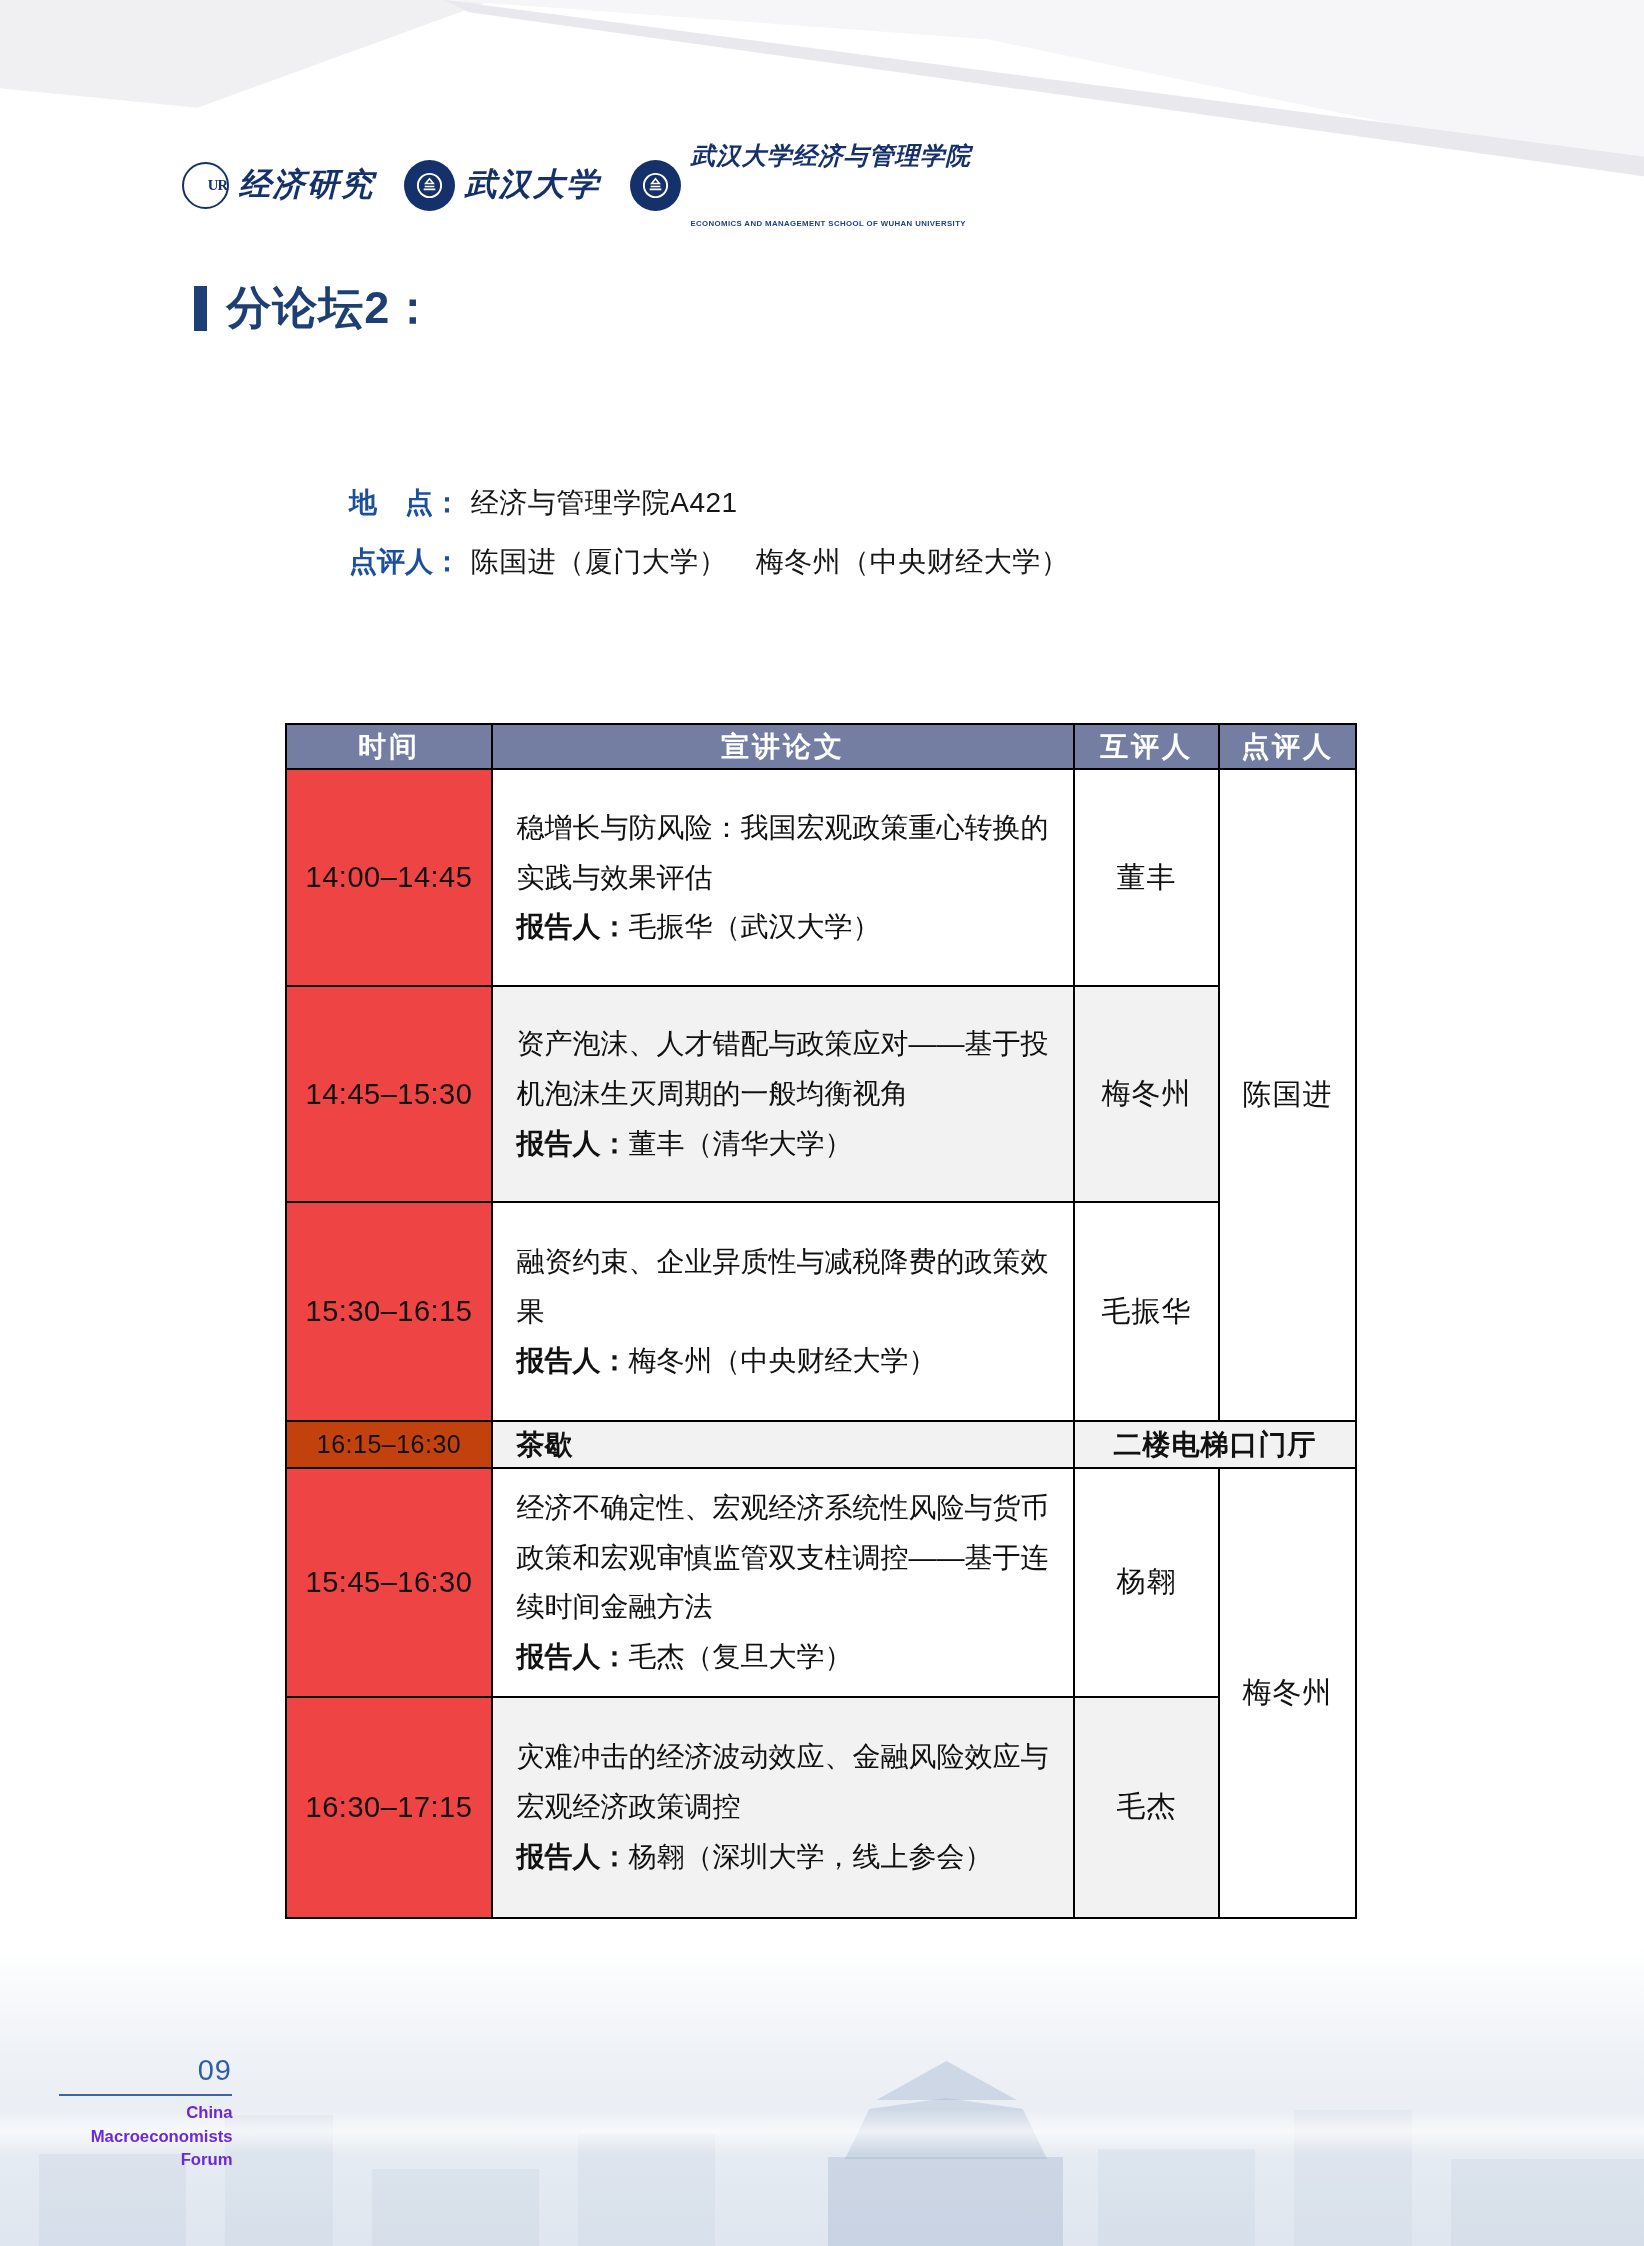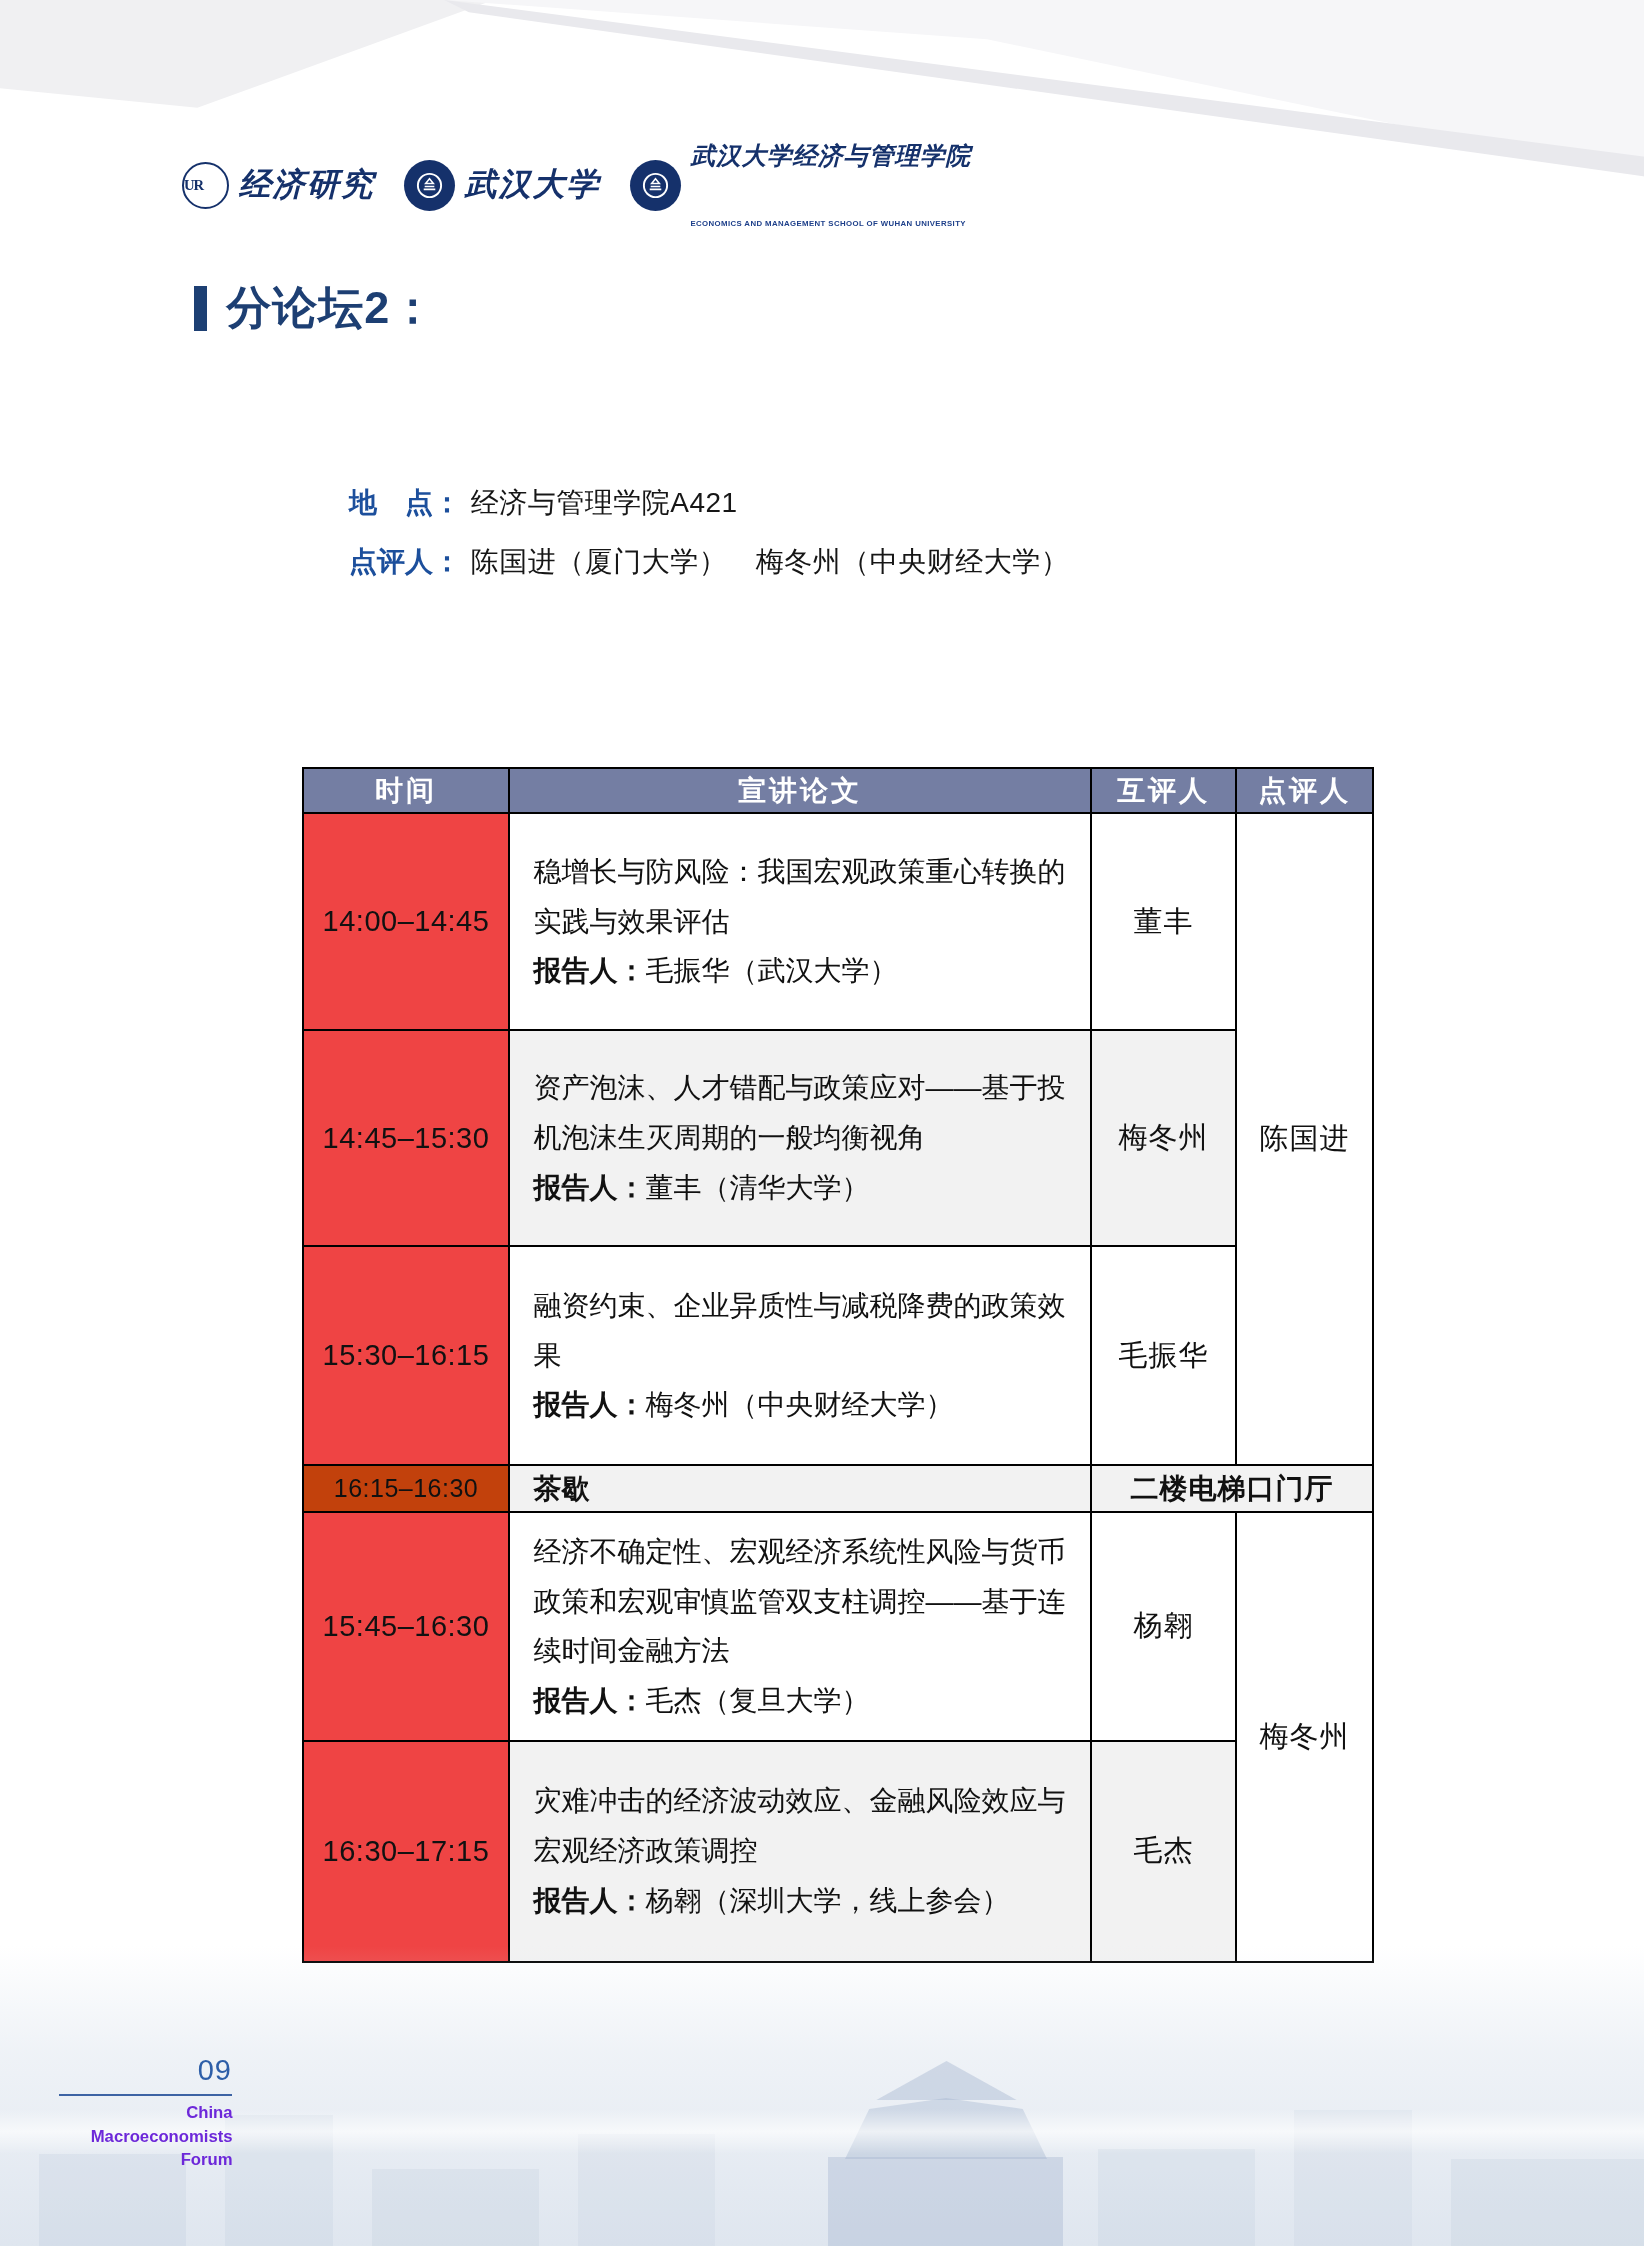--- a/index.html
+++ b/index.html
@@ -8,38 +8,38 @@
     font-family:"Liberation Sans","DejaVu Sans",sans-serif;color:#111;
   }
   
   .deco-strip{position:absolute;top:0;left:0;width:1645px;height:245px;pointer-events:none;}
   .deco-a{position:absolute;inset:0;background:#f0f0f2;clip-path:polygon(0 0,30% 0,12% 44%,0 36%);}
   .deco-b{position:absolute;inset:0;background:#f6f6f8;clip-path:polygon(27% 0,100% 0,100% 72%,60% 16%);}
   .deco-c{position:absolute;inset:0;background:#e9e9ed;clip-path:polygon(27% 0,100% 64%,100% 72%,28.5% 5%);}
   
   .logo-row{position:absolute;left:182px;top:143px;display:flex;align-items:center;gap:29px;}
   .logo{display:flex;align-items:center;gap:9.8px;}
-  .seal-outline{width:47px;height:47px;border-radius:50%;border:2.9px solid #15316b;display:flex;align-items:center;justify-content:flex-start;box-sizing:border-box;}
+  .seal-outline{width:47px;height:47px;border-radius:50%;border:2.9px solid #15316b;display:flex;align-items:center;justify-content:flex-end;box-sizing:border-box;}
   .seal-outline .mono{font-family:"Liberation Serif","DejaVu Serif",serif;font-size:14.7px;color:#15316b;font-weight:700;letter-spacing:-1px;}
   .seal-fill{width:51px;height:51px;border-radius:50%;background:#15316b;display:flex;align-items:center;justify-content:center;}
   .calli{font-weight:800;font-style:italic;color:#15316b;font-size:32px;letter-spacing:2px;white-space:nowrap;}
   .calli-sm{font-weight:800;font-style:italic;color:#15316b;font-size:24.5px;letter-spacing:1px;white-space:nowrap;line-height:1.05;}
   .logo-sub{font-size:7.8px;color:#1d3f8a;letter-spacing:0.4px;font-weight:700;white-space:nowrap;margin-top:48px;}
   
   .page-title{position:absolute;left:194px;top:278px;display:flex;align-items:center;}
   .title-bar{width:12.7px;height:45px;background:#1d3f73;margin-right:19.6px;}
   .title-prefix{font-size:45px;font-weight:800;color:#1d3f73;letter-spacing:1px;}
   .title-main{font-size:44px;font-weight:500;color:#25477e;letter-spacing:1px;margin-left:5.9px;}
   
   .info{position:absolute;left:349px;top:484px;}
   .info-row{height:59px;display:flex;align-items:flex-start;font-size:28px;}
   .info-label{color:#1c4f9c;font-weight:800;white-space:pre;margin-right:9.8px;}
   .info-value{color:#161616;letter-spacing:0.5px;}
   
-  .sched{position:absolute;left:302px;top:723px;border-collapse:collapse;table-layout:fixed;width:1070px;margin-top:44px;}
+  .sched{position:absolute;left:285px;top:723px;border-collapse:collapse;table-layout:fixed;width:1070px;}
   .sched td,.sched th{border:2.5px solid #000;box-sizing:border-box;}
   .sched{border:2.9px solid #000;}
   .sched th{
     background:#747ea3;color:#fff;font-size:28px;font-weight:800;letter-spacing:2.9px;
     height:45px;text-align:center;vertical-align:middle;
   }
   td.time{background:#ef4444;text-align:center;vertical-align:middle;font-size:29px;letter-spacing:0.5px;}
   td.paper{padding:13.7px 15.7px 13.7px 23.5px;vertical-align:middle;font-size:28px;line-height:1.78;}
   td.peer{text-align:center;vertical-align:middle;font-size:29px;letter-spacing:1px;}
   td.discussant{text-align:center;vertical-align:middle;font-size:29px;letter-spacing:1px;background:#fff;}

